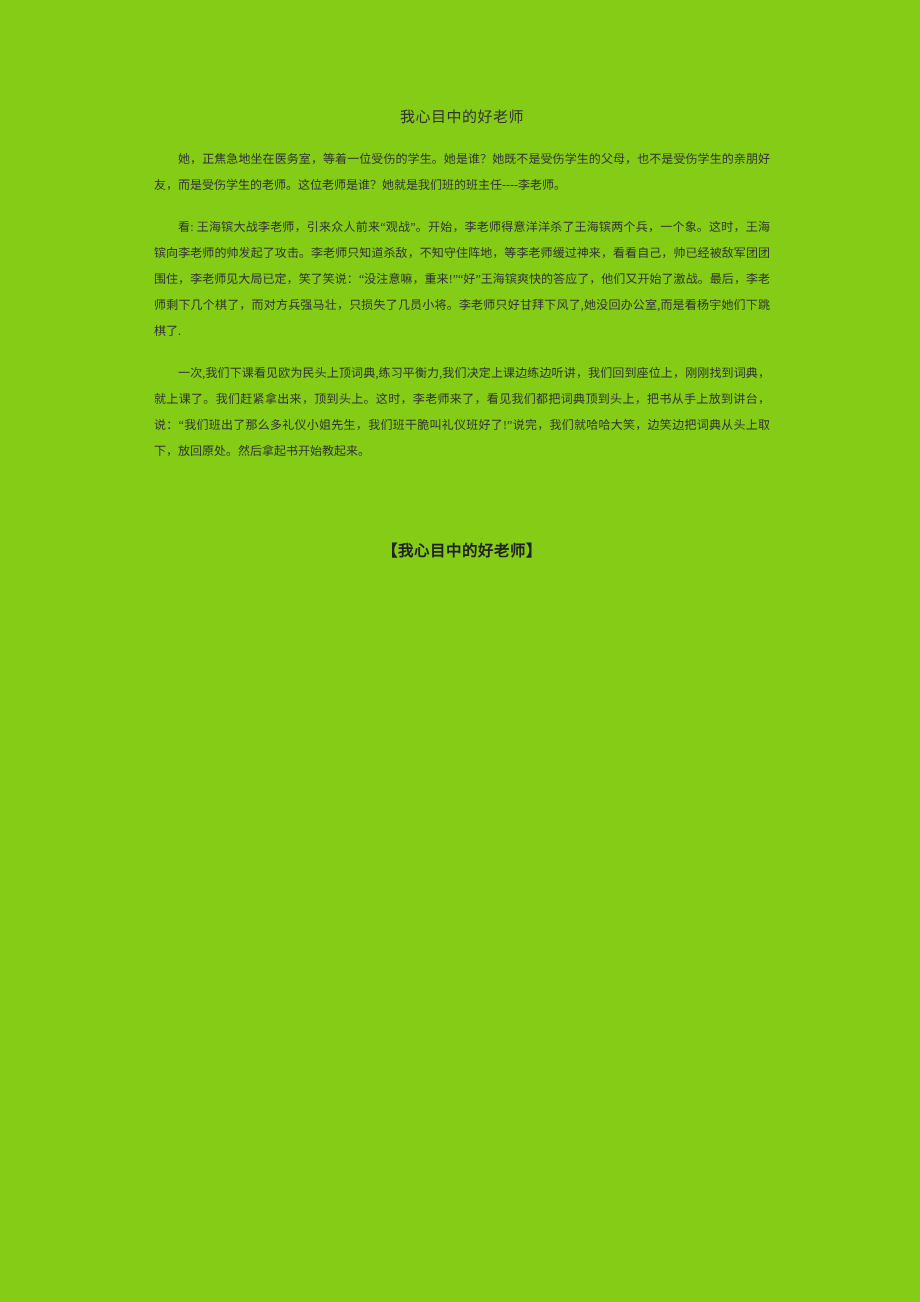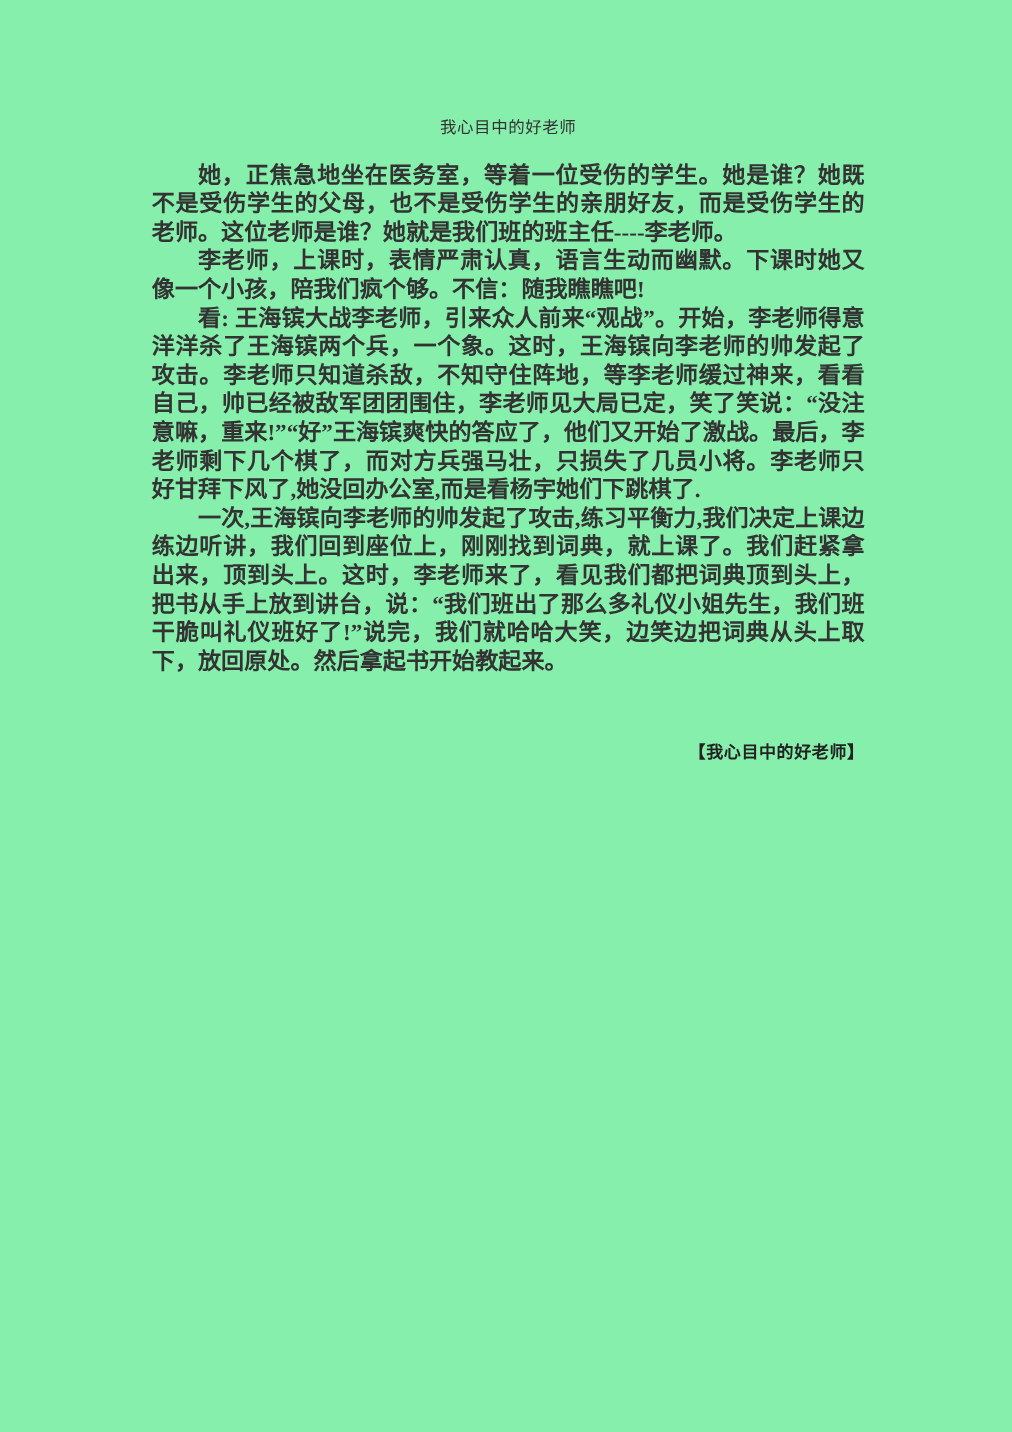--- a/index.html
+++ b/index.html
@@ -13,78 +13,76 @@
     height: 1302px;
     overflow: hidden;
     font-family: "Liberation Serif", "DejaVu Serif", serif;
     color: #333333;
     -webkit-font-smoothing: antialiased;
   }
   .page {
     position: relative;
     width: 920px;
     height: 1302px;
-    background: #86efac;
+    background: #84cc16;
     box-sizing: border-box;
   }
   .content {
     position: absolute;
     left: 138px;
     top: 104px;
     width: 648px;
   }
   .doc-title {
     text-align: center;
     font-size: 15px;
     line-height: 26px;
     font-weight: normal;
     margin: 0 0 16px 0;
     color: #333333;
     letter-spacing: 0.5px;
   }
   .para {
-    font-size: 21px;
+    font-size: 12px;
     line-height: 26px;
-    margin: 0;
+    margin: 16px;
     text-indent: 2em;
     text-align: justify;
     text-justify: inter-ideograph;
     color: #333333;
     word-break: break-all;
-    font-weight: bold;
   }
   .spacer-footer {
     height: 58px;
   }
   .footer-line {
     font-size: 15.5px;
     line-height: 26px;
     font-weight: bold;
     color: #222222;
-    text-align: right;
+    text-align: center;
     margin: 0;
     letter-spacing: 0.5px;
   }
 </style>
 </head>
 <body>
 
 <div class="page">
   <div class="content">
 
     <h1 class="doc-title">我心目中的好老师</h1>
 
     <p class="para">她，正焦急地坐在医务室，等着一位受伤的学生。她是谁？她既不是受伤学生的父母，也不是受伤学生的亲朋好友，而是受伤学生的老师。这位老师是谁？她就是我们班的班主任----李老师。</p>
 
-    <p class="para">李老师，上课时，表情严肃认真，语言生动而幽默。下课时她又像一个小孩，陪我们疯个够。不信：随我瞧瞧吧!</p>
 
     <p class="para">看: 王海镔大战李老师，引来众人前来“观战”。开始，李老师得意洋洋杀了王海镔两个兵，一个象。这时，王海镔向李老师的帅发起了攻击。李老师只知道杀敌，不知守住阵地，等李老师缓过神来，看看自己，帅已经被敌军团团围住，李老师见大局已定，笑了笑说：“没注意嘛，重来!”“好”王海镔爽快的答应了，他们又开始了激战。最后，李老师剩下几个棋了，而对方兵强马壮，只损失了几员小将。李老师只好甘拜下风了,她没回办公室,而是看杨宇她们下跳棋了.</p>
 
 
-    <p class="para">一次,王海镔向李老师的帅发起了攻击,练习平衡力,我们决定上课边练边听讲，我们回到座位上，刚刚找到词典，就上课了。我们赶紧拿出来，顶到头上。这时，李老师来了，看见我们都把词典顶到头上，把书从手上放到讲台，说：“我们班出了那么多礼仪小姐先生，我们班干脆叫礼仪班好了!”说完，我们就哈哈大笑，边笑边把词典从头上取下，放回原处。然后拿起书开始教起来。</p>
+    <p class="para">一次,我们下课看见欧为民头上顶词典,练习平衡力,我们决定上课边练边听讲，我们回到座位上，刚刚找到词典，就上课了。我们赶紧拿出来，顶到头上。这时，李老师来了，看见我们都把词典顶到头上，把书从手上放到讲台，说：“我们班出了那么多礼仪小姐先生，我们班干脆叫礼仪班好了!”说完，我们就哈哈大笑，边笑边把词典从头上取下，放回原处。然后拿起书开始教起来。</p>
 
 
     <div class="spacer-footer"></div>
 
     <p class="footer-line">【我心目中的好老师】</p>
 
   </div>
 </div>
 
 </body></html>

